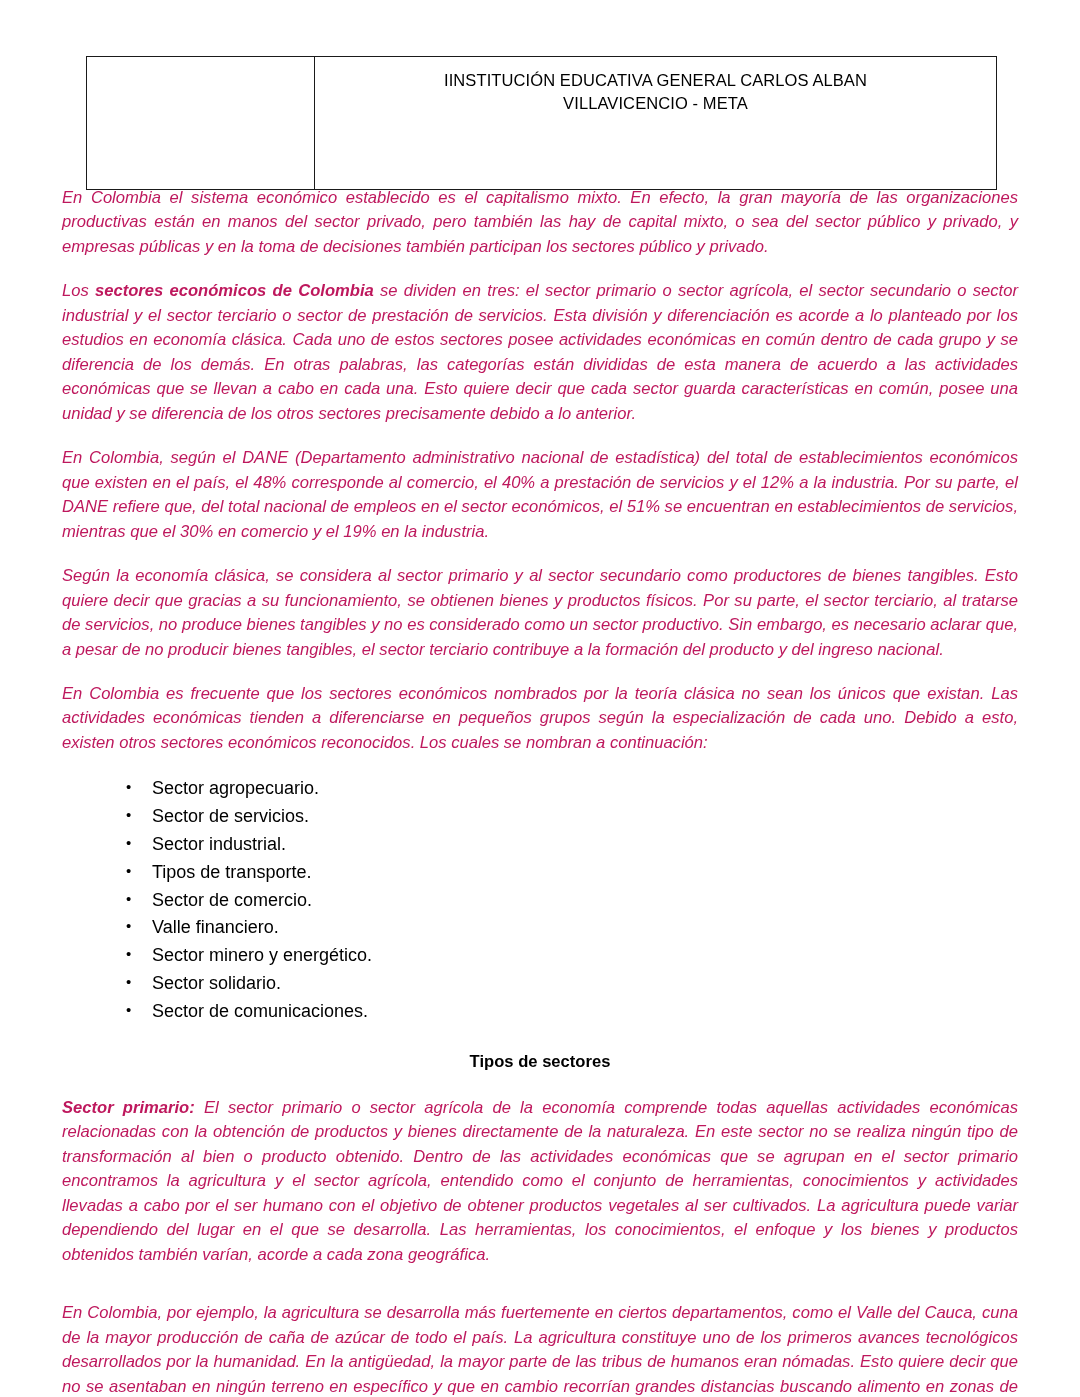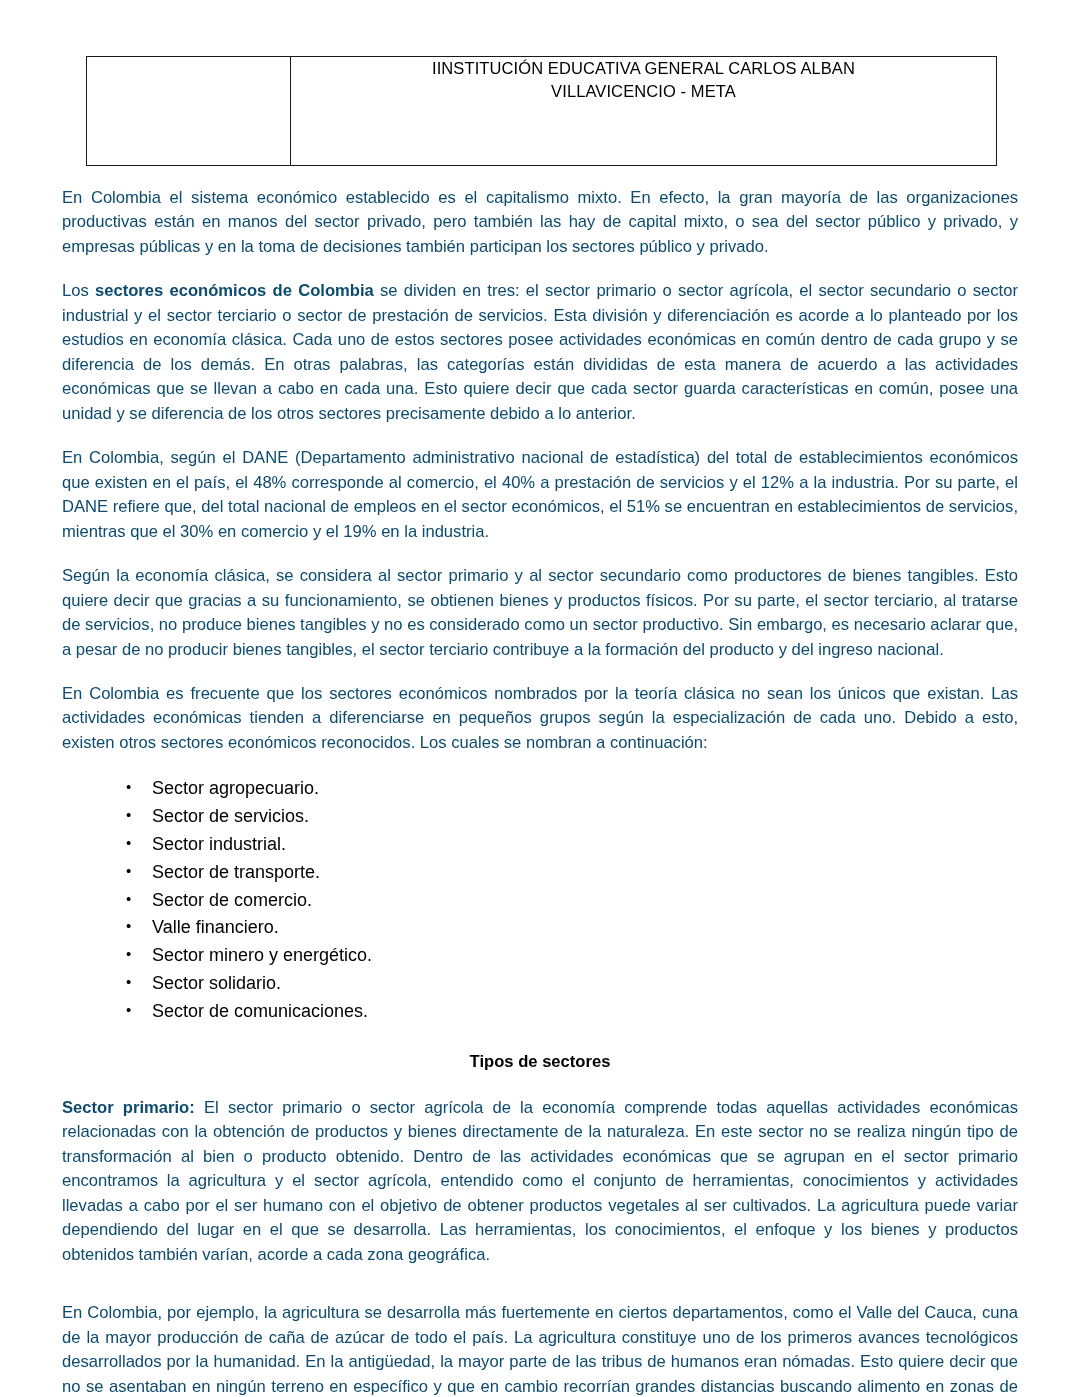--- a/index.html
+++ b/index.html
@@ -28,21 +28,21 @@
   .header-table {
     position: absolute;
     left: 86px;
     top: 56px;
     width: 911px;
     border-collapse: collapse;
     table-layout: fixed;
   }
   .header-table td {
     border: 1.5px solid #1a1a1a;
-    padding: 0;
+    padding: 12px;
     vertical-align: top;
   }
   .hdr-cell-left {
     width: 203px;
     height: 108px;
   }
   .hdr-cell-right {
     height: 108px;
     text-align: center;
     padding-top: 9px;
@@ -60,21 +60,22 @@
     left: 62px;
     top: 186px;
     width: 956px;
   }
   p.body {
     margin: 0 0 20px 0;
     font-size: 16.6px;
     line-height: 1.475;
     text-align: justify;
     text-justify: inter-word;
-    color: #0c4a6e;
+    color: #be185d;
+    font-style: italic;
   }
   p.body:last-child { margin-bottom: 0; }
   .b { font-weight: bold; }
 
   h3.section-heading {
     margin: 0 0 22px 0;
     font-size: 16.6px;
     line-height: 1.475;
     font-weight: bold;
     text-align: center;
@@ -131,21 +132,21 @@
     <p class="body">En Colombia, según el DANE (Departamento administrativo nacional de estadística) del total de establecimientos económicos que existen en el país, el 48% corresponde al comercio, el 40% a prestación de servicios y el 12% a la industria. Por su parte, el DANE refiere que, del total nacional de empleos en el sector económicos, el 51% se encuentran en establecimientos de servicios, mientras que el 30% en comercio y el 19% en la industria.</p>
 
     <p class="body">Según la economía clásica, se considera al sector primario y al sector secundario como productores de bienes tangibles. Esto quiere decir que gracias a su funcionamiento, se obtienen bienes y productos físicos. Por su parte, el sector terciario, al tratarse de servicios, no produce bienes tangibles y no es considerado como un sector productivo. Sin embargo, es necesario aclarar que, a pesar de no producir bienes tangibles, el sector terciario contribuye a la formación del producto y del ingreso nacional.</p>
 
     <p class="body">En Colombia es frecuente que los sectores económicos nombrados por la teoría clásica no sean los únicos que existan. Las actividades económicas tienden a diferenciarse en pequeños grupos según la especialización de cada uno. Debido a esto, existen otros sectores económicos reconocidos. Los cuales se nombran a continuación:</p>
 
     <ul class="sector-list">
       <li>Sector agropecuario.</li>
       <li>Sector de servicios.</li>
       <li>Sector industrial.</li>
-      <li>Sector de transporte.</li>
+      <li>Tipos de transporte.</li>
       <li>Sector de comercio.</li>
       <li>Valle financiero.</li>
       <li>Sector minero y energético.</li>
       <li>Sector solidario.</li>
       <li>Sector de comunicaciones.</li>
     </ul>
 
     <h3 class="section-heading">Tipos de sectores</h3>
 
     <p class="body"><span class="b">Sector primario:</span><span> El sector primario o sector agrícola de la economía comprende todas aquellas actividades económicas relacionadas con la obtención de productos y bienes directamente de la naturaleza. En este sector no se realiza ningún tipo de transformación al bien o producto obtenido. Dentro de las actividades económicas que se agrupan en el sector primario encontramos la agricultura y el sector agrícola, entendido como el conjunto de herramientas, conocimientos y actividades llevadas a cabo por el ser humano con el objetivo de obtener productos vegetales al ser cultivados. La agricultura puede variar dependiendo del lugar en el que se desarrolla. Las herramientas, los conocimientos, el enfoque y los bienes y productos obtenidos también varían, acorde a cada zona geográfica.</span></p>

